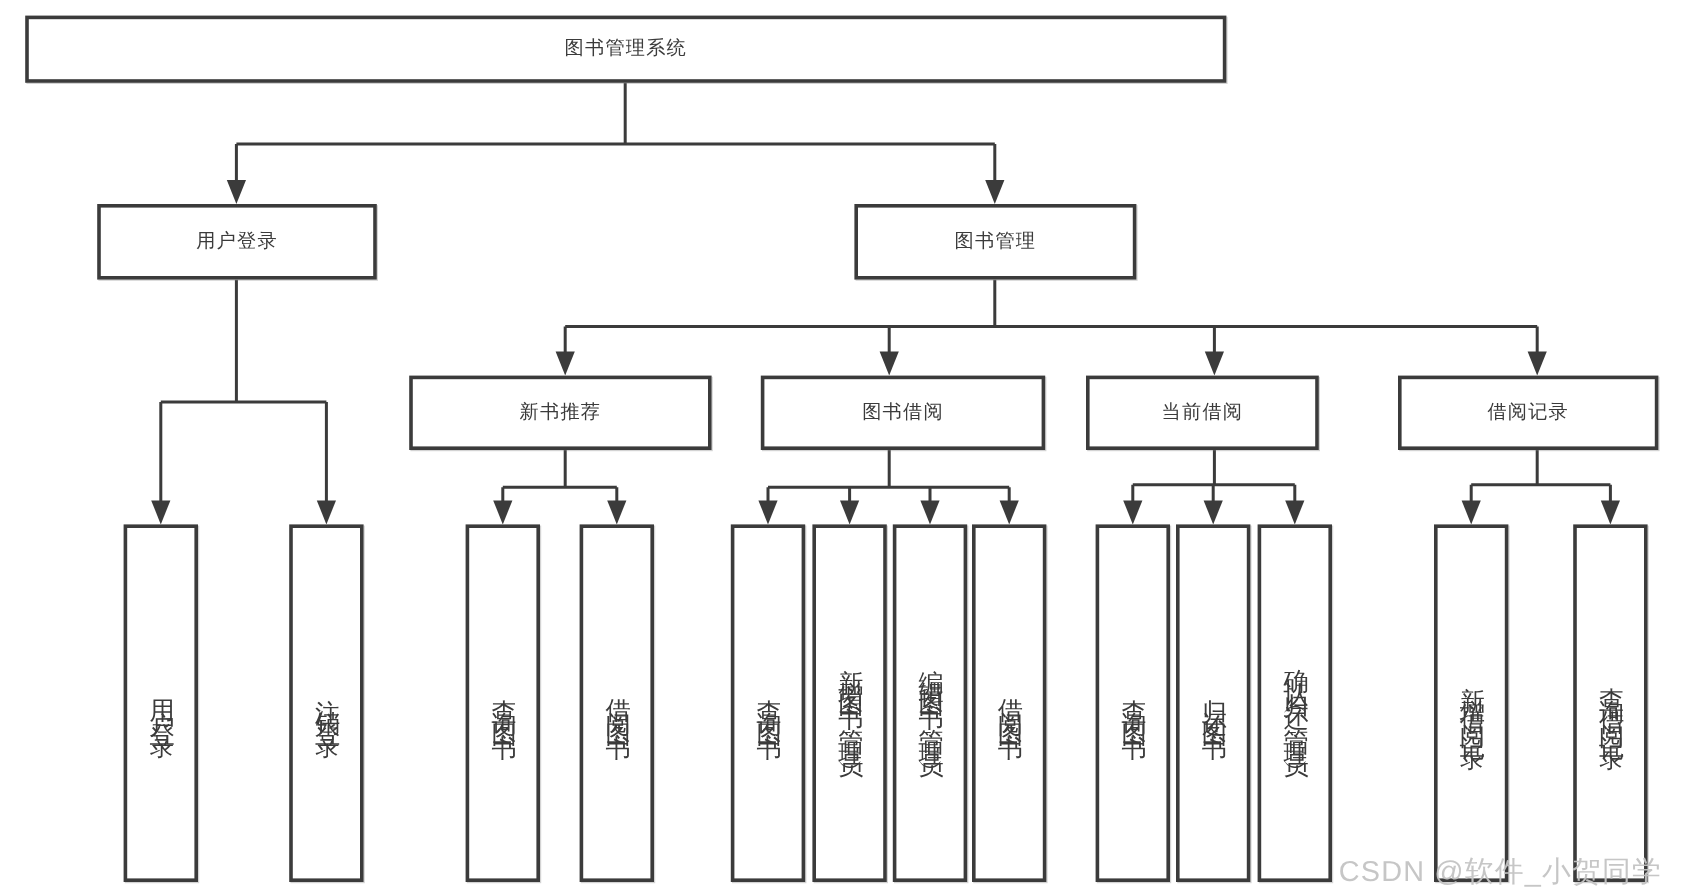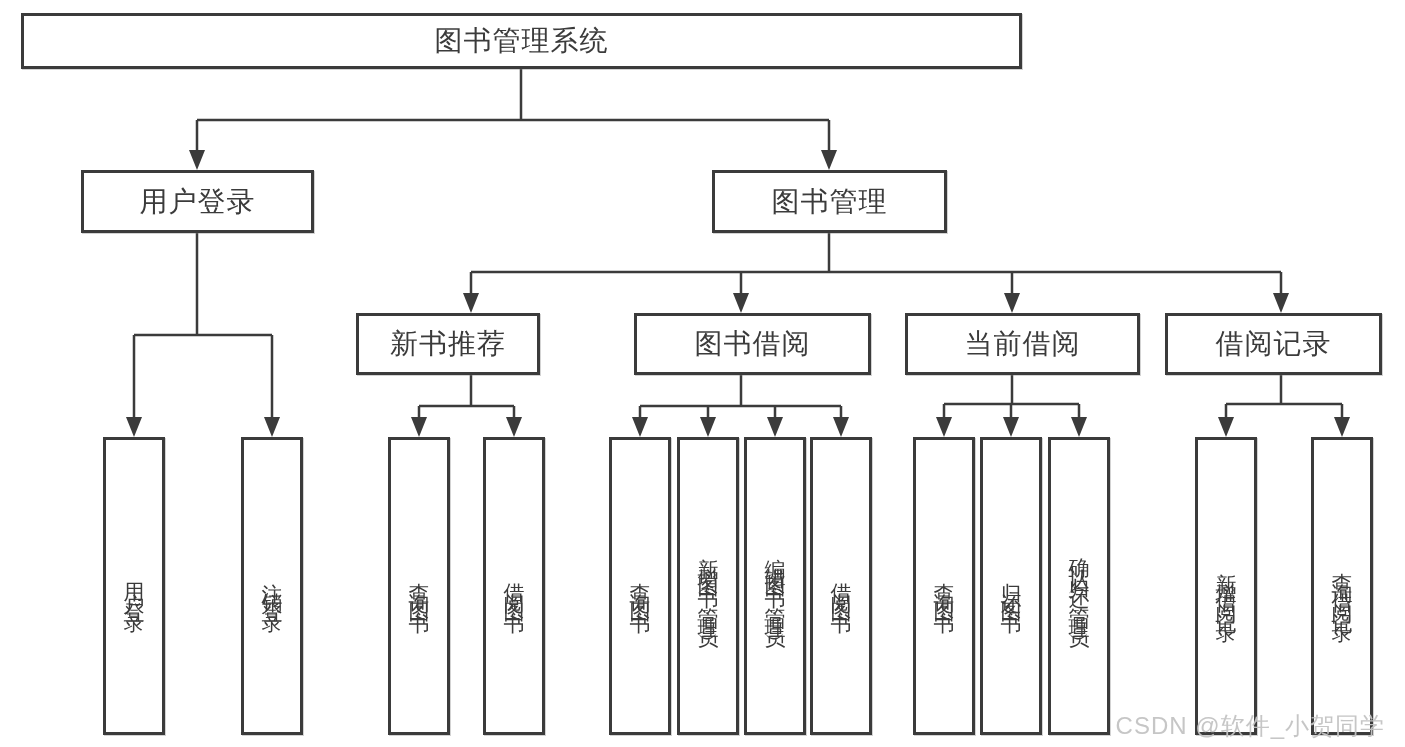--- a/index.html
+++ b/index.html
@@ -29,21 +29,21 @@
     box-sizing:border-box;
     background:#fff;
     border:3px solid var(--line);
     display:flex;
     align-items:center;
     justify-content:center;
     z-index:1;
     box-shadow:1px 1px 0 rgba(130,130,130,.35);
   }
   .hlabel{
-    font-size:28px;
+    font-size:16px;
     letter-spacing:1px;
     line-height:1;
     white-space:nowrap;
   }
   .root-box{left:21px;top:13px;width:1001px;height:56px;}
   .l2-box{top:170px;height:63px;}
   .l3-box{top:313px;height:62px;}
   .leaf{
     top:437px;
     width:62px;
@@ -119,27 +119,27 @@
     <span class="hlabel">图书管理系统</span>
   </div>
 
   <div class="node l2-box" style="left:81px;width:233px;">
     <span class="hlabel">用户登录</span>
   </div>
   <div class="node l2-box" style="left:712px;width:235px;">
     <span class="hlabel">图书管理</span>
   </div>
 
-  <div class="node l3-box" style="left:356px;width:184px;">
+  <div class="node l3-box" style="left:341px;width:252px;">
     <span class="hlabel">新书推荐</span>
   </div>
   <div class="node l3-box" style="left:634px;width:237px;">
     <span class="hlabel">图书借阅</span>
   </div>
-  <div class="node l3-box" style="left:905px;width:235px;">
+  <div class="node l3-box" style="left:905px;width:194px;">
     <span class="hlabel">当前借阅</span>
   </div>
   <div class="node l3-box" style="left:1165px;width:217px;">
     <span class="hlabel">借阅记录</span>
   </div>
 
   <div class="node leaf" style="left:103px;">
     <span class="vtext">用户登录</span>
   </div>
   <div class="node leaf" style="left:241px;">

